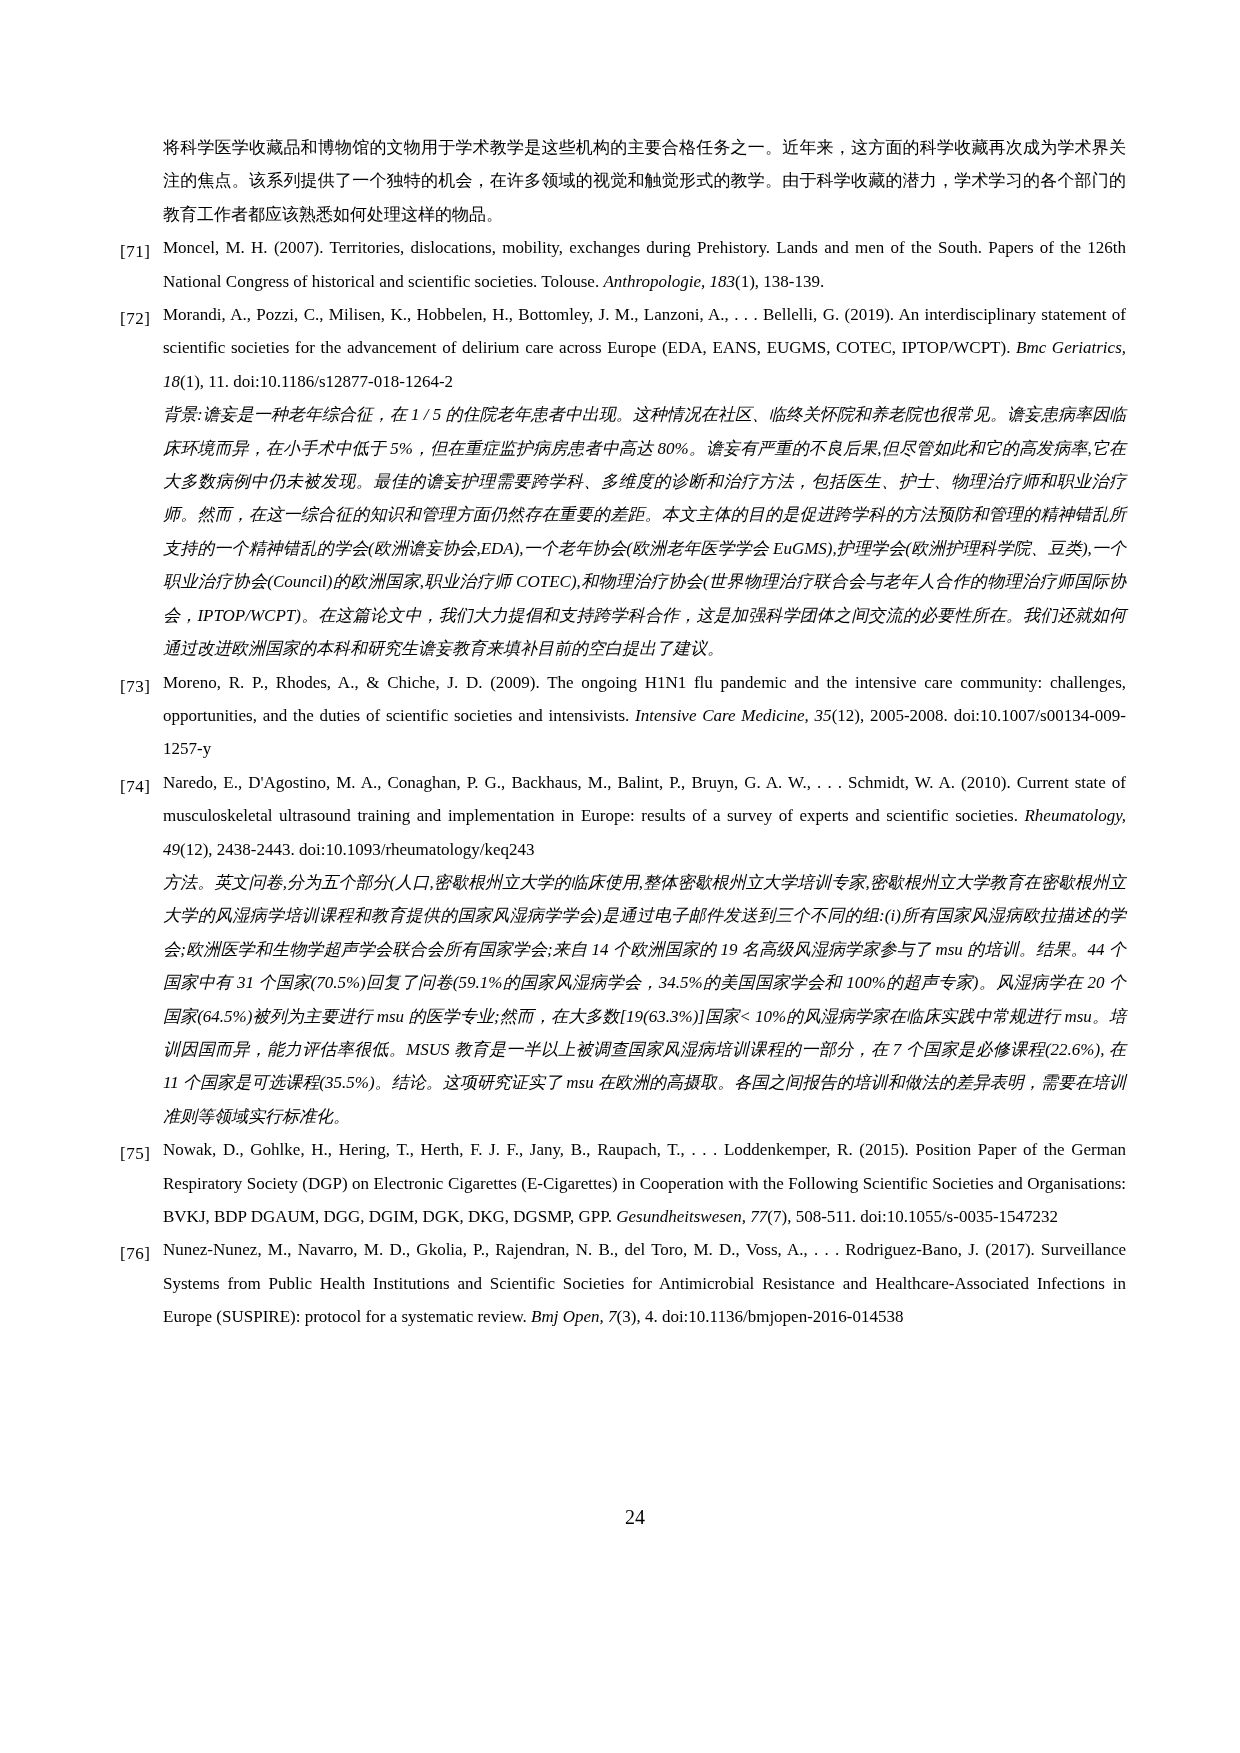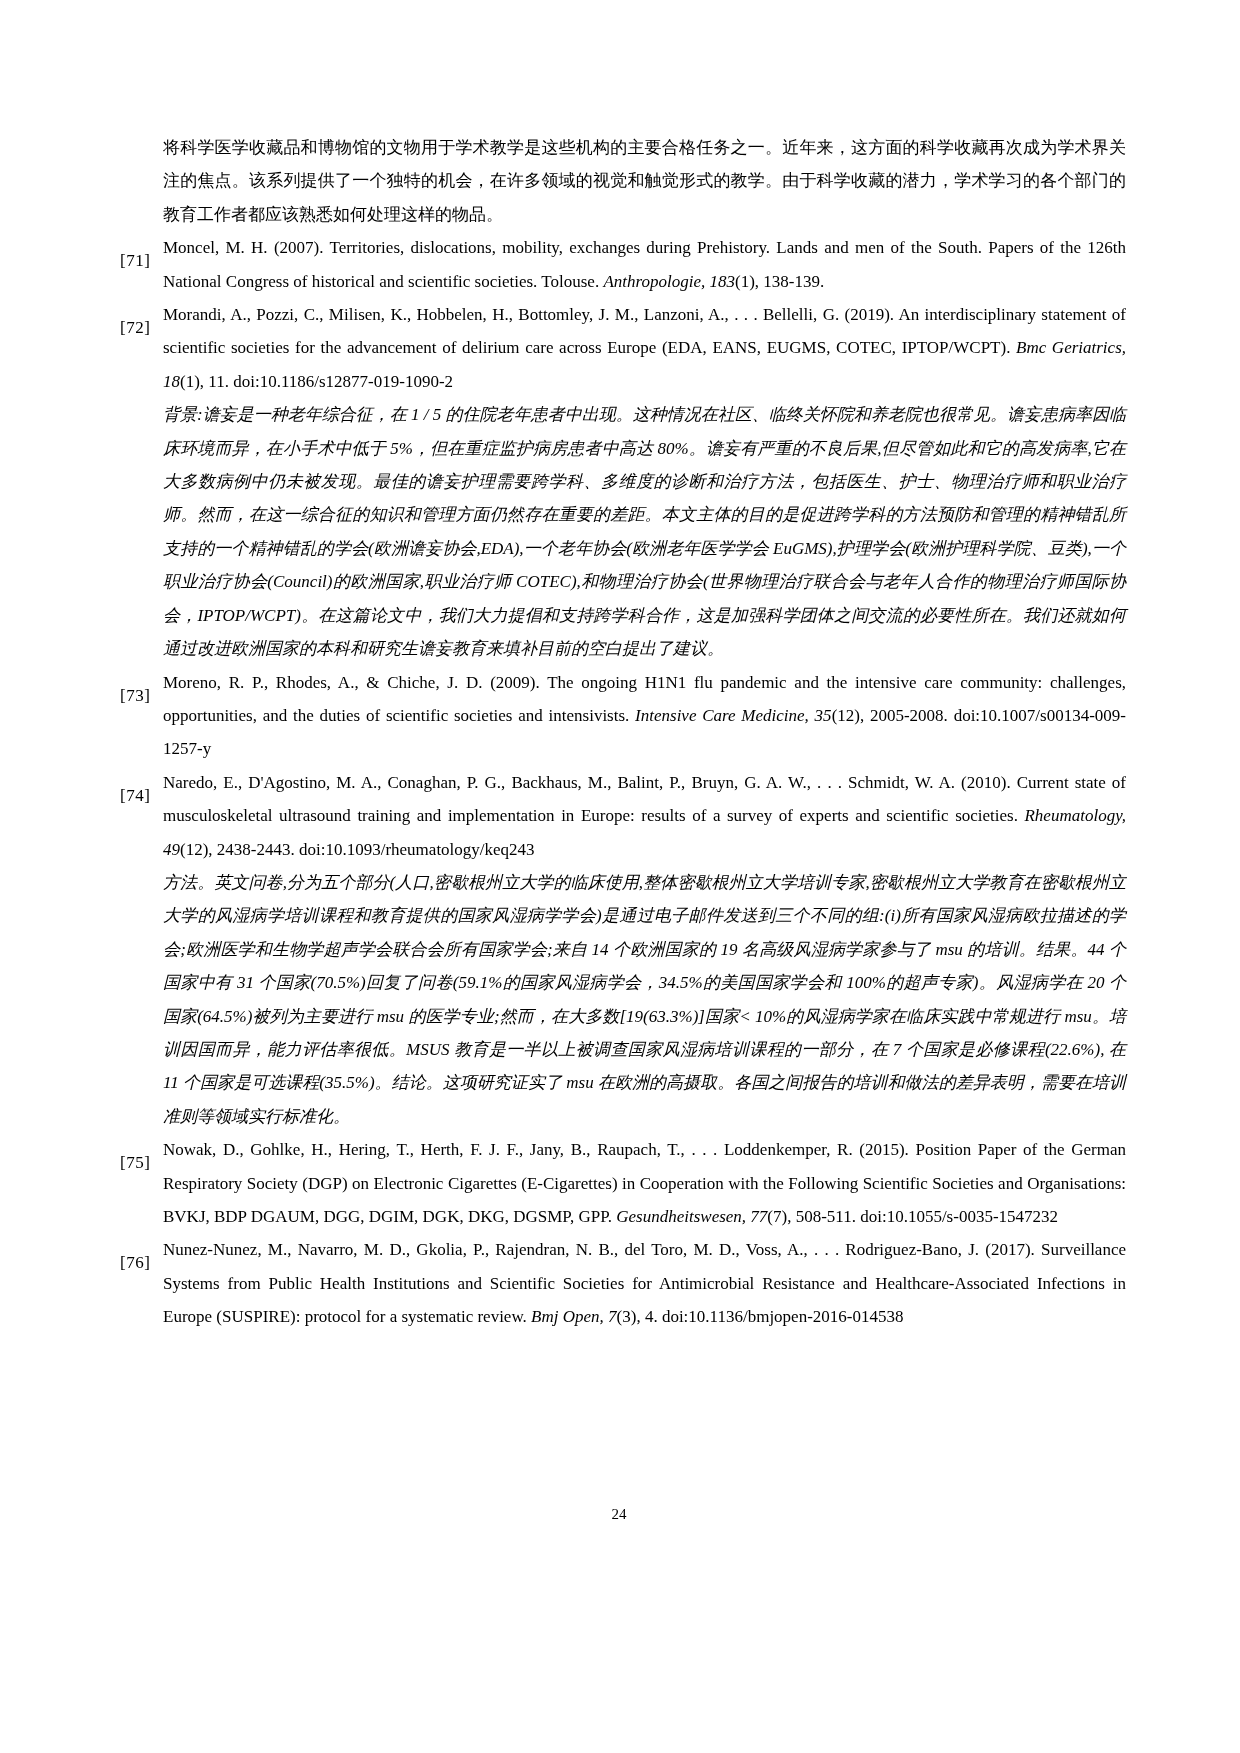--- a/index.html
+++ b/index.html
@@ -33,55 +33,55 @@
     text-align: justify;
   }
   .reference {
     position: relative;
     padding-left: 43px;
     text-align: justify;
   }
   .ref-number {
     position: absolute;
     left: 0;
-    top: 13px;
+    top: 4px;
     letter-spacing: 0.5px;
   }
   .ref-citation i {
     font-style: italic;
   }
   .ref-abstract {
     text-align: justify;
     font-style: italic;
   }
   .page-number {
     position: absolute;
-    left: 116px;
+    left: 132px;
     top: 1506px;
     width: 1006px;
     text-align: center;
-    font-size: 15px;
+    font-size: 20px;
   }
 </style>
 </head>
 <body>
 
 <div class="page">
   <div class="content">
 
     <p class="intro">将科学医学收藏品和博物馆的文物用于学术教学是这些机构的主要合格任务之一。近年来，这方面的科学收藏再次成为学术界关注的焦点。该系列提供了一个独特的机会，在许多领域的视觉和触觉形式的教学。由于科学收藏的潜力，学术学习的各个部门的教育工作者都应该熟悉如何处理这样的物品。</p>
 
     <div class="reference">
       <span class="ref-number">[71]</span>
       <span class="ref-citation"><span>Moncel, M. H. (2007). Territories, dislocations, mobility, exchanges during Prehistory. Lands and men of the South. Papers of the 126th National Congress of historical and scientific societies. Tolouse. </span><i>Anthropologie, 183</i><span>(1), 138-139.</span></span>
     </div>
 
     <div class="reference">
       <span class="ref-number">[72]</span>
-      <span class="ref-citation"><span>Morandi, A., Pozzi, C., Milisen, K., Hobbelen, H., Bottomley, J. M., Lanzoni, A., . . . Bellelli, G. (2019). An interdisciplinary statement of scientific societies for the advancement of delirium care across Europe (EDA, EANS, EUGMS, COTEC, IPTOP/WCPT). </span><i>Bmc Geriatrics, 18</i><span>(1), 11. doi:10.1186/s12877-019-1090-2</span></span>
+      <span class="ref-citation"><span>Morandi, A., Pozzi, C., Milisen, K., Hobbelen, H., Bottomley, J. M., Lanzoni, A., . . . Bellelli, G. (2019). An interdisciplinary statement of scientific societies for the advancement of delirium care across Europe (EDA, EANS, EUGMS, COTEC, IPTOP/WCPT). </span><i>Bmc Geriatrics, 18</i><span>(1), 11. doi:10.1186/s12877-018-1264-2</span></span>
       <div class="ref-abstract">背景:谵妄是一种老年综合征，在 1 / 5 的住院老年患者中出现。这种情况在社区、临终关怀院和养老院也很常见。谵妄患病率因临床环境而异，在小手术中低于 5%，但在重症监护病房患者中高达 80%。谵妄有严重的不良后果,但尽管如此和它的高发病率,它在大多数病例中仍未被发现。最佳的谵妄护理需要跨学科、多维度的诊断和治疗方法，包括医生、护士、物理治疗师和职业治疗师。然而，在这一综合征的知识和管理方面仍然存在重要的差距。本文主体的目的是促进跨学科的方法预防和管理的精神错乱所支持的一个精神错乱的学会(欧洲谵妄协会,EDA),一个老年协会(欧洲老年医学学会 EuGMS),护理学会(欧洲护理科学院、豆类),一个职业治疗协会(Council)的欧洲国家,职业治疗师 COTEC),和物理治疗协会(世界物理治疗联合会与老年人合作的物理治疗师国际协会，IPTOP/WCPT)。在这篇论文中，我们大力提倡和支持跨学科合作，这是加强科学团体之间交流的必要性所在。我们还就如何通过改进欧洲国家的本科和研究生谵妄教育来填补目前的空白提出了建议。</div>
     </div>
 
     <div class="reference">
       <span class="ref-number">[73]</span>
       <span class="ref-citation"><span>Moreno, R. P., Rhodes, A., &amp; Chiche, J. D. (2009). The ongoing H1N1 flu pandemic and the intensive care community: challenges, opportunities, and the duties of scientific societies and intensivists. </span><i>Intensive Care Medicine, 35</i><span>(12), 2005-2008. doi:10.1007/s00134-009-1257-y</span></span>
     </div>
 
     <div class="reference">
       <span class="ref-number">[74]</span>

